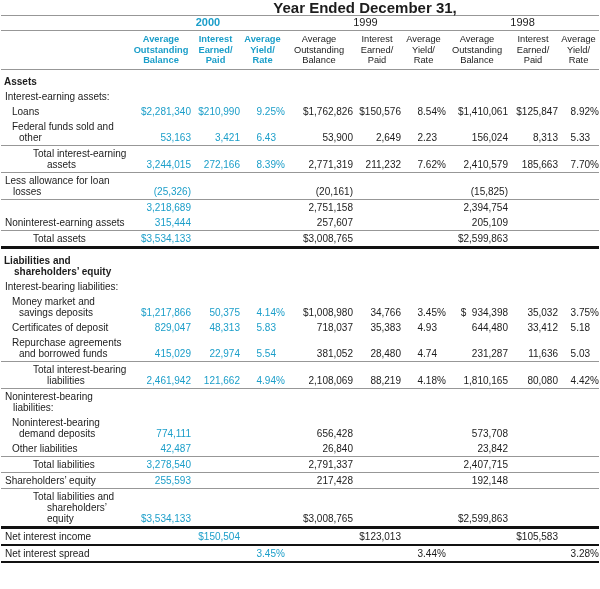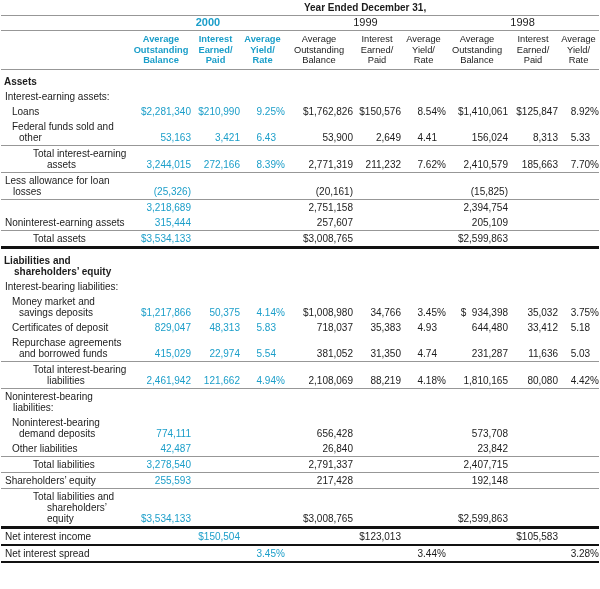--- a/index.html
+++ b/index.html
@@ -5,21 +5,21 @@
   html,body { margin:0; padding:0; background:#ffffff; }
   body {
     width:600px; height:589px; overflow:hidden;
     font-family:"Liberation Sans", sans-serif;
     font-size:10px; color:#1c1c1c;
     -webkit-font-smoothing:antialiased;
   }
   table { border-collapse:collapse; width:598px; margin-left:1px; table-layout:fixed; }
   td, th { padding:2px 0 2px; vertical-align:bottom; font-weight:normal; line-height:11px; }
   th { text-align:center; }
-  .title-row th { font-weight:bold; font-size:10px; padding:2px 0 2px; }
+  .title-row th { font-weight:bold; font-size:15px; padding:2px 0 2px; }
   .years-row th { font-size:11px; padding:1px 0 2px; }
   .years-row .teal { font-weight:bold; }
   .subhead { white-space:pre-line; font-size:9.3px; line-height:10.5px; padding:3px 0 3px; }
   .subhead.teal { font-weight:bold; }
   .units { font-weight:bold; text-align:center; padding:3px 0 3px; }
   .num { text-align:right; }
   .yld span.ys { display:inline-block; width:9px; text-align:left; }
   .teal { color:#1b9ec9; }
   .lbl { white-space:pre-line; }
   .l0  { padding-left:12px; text-indent:-8px; }
@@ -110,21 +110,21 @@
         <td class="num yld"><span>8.92</span><span class="ys">%</span></td>
       </tr>
       <tr class="b-thin">
         <td class="lbl l1">Federal funds sold and
 other</td>
         <td class="num teal">53,163</td>
         <td class="num teal">3,421</td>
         <td class="num yld teal"><span>6.43</span><span class="ys"></span></td>
         <td class="num">53,900</td>
         <td class="num">2,649</td>
-        <td class="num yld"><span>4.41</span><span class="ys"></span></td>
+        <td class="num yld"><span>2.23</span><span class="ys"></span></td>
         <td class="num">156,024</td>
         <td class="num">8,313</td>
         <td class="num yld"><span>5.33</span><span class="ys"></span></td>
       </tr>
       <tr class="b-thin">
         <td class="lbl tot">Total interest-earning
 assets</td>
         <td class="num teal">3,244,015</td>
         <td class="num teal">272,166</td>
         <td class="num yld teal"><span>8.39</span><span class="ys">%</span></td>
@@ -218,21 +218,21 @@
         <td class="num">33,412</td>
         <td class="num yld"><span>5.18</span><span class="ys"></span></td>
       </tr>
       <tr class="b-thin">
         <td class="lbl l1">Repurchase agreements
 and borrowed funds</td>
         <td class="num teal">415,029</td>
         <td class="num teal">22,974</td>
         <td class="num yld teal"><span>5.54</span><span class="ys"></span></td>
         <td class="num">381,052</td>
-        <td class="num">31,350</td>
+        <td class="num">28,480</td>
         <td class="num yld"><span>4.74</span><span class="ys"></span></td>
         <td class="num">231,287</td>
         <td class="num">11,636</td>
         <td class="num yld"><span>5.03</span><span class="ys"></span></td>
       </tr>
       <tr class="b-thin">
         <td class="lbl tot">Total interest-bearing
 liabilities</td>
         <td class="num teal">2,461,942</td>
         <td class="num teal">121,662</td>

